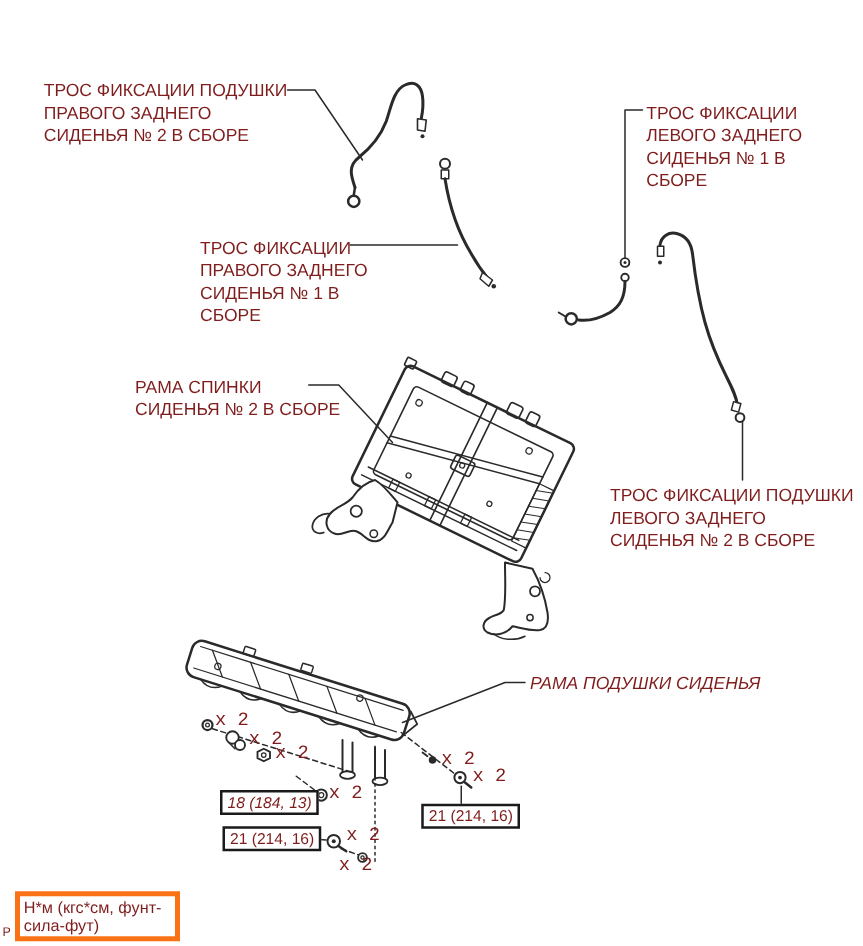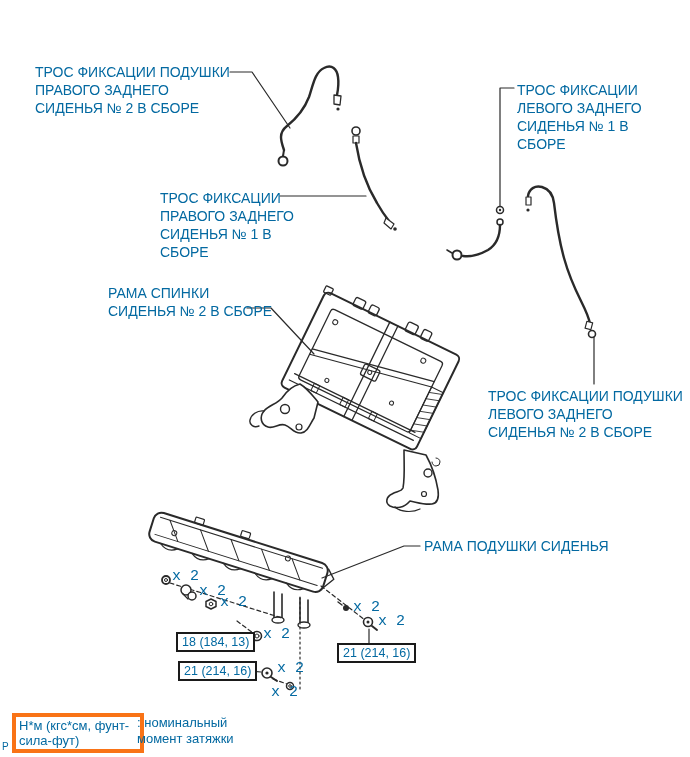--- a/index.html
+++ b/index.html
@@ -1,17 +1,17 @@
 <!DOCTYPE html>
 <html><head>
 <meta charset="utf-8">
 <style>
   html,body{margin:0;padding:0;background:#fff;}
   #page{position:relative;width:690px;height:757px;background:#fff;overflow:hidden;
-        font-family:"Liberation Sans", sans-serif;color:#0369a1;}
+        font-family:"Liberation Sans", sans-serif;color:#7f1d1d;}
   svg{position:absolute;left:0;top:0;}
   .callout{position:absolute;font-size:14px;line-height:18px;letter-spacing:0;white-space:nowrap;}
   .qty{position:absolute;font-size:15px;line-height:15px;white-space:nowrap;font-family:Liberation Mono, monospace;}
   .torque-box{position:absolute;border:2px solid #1a1a1a;background:#fff;
               font-size:12.5px;line-height:14px;padding:1px 4px;white-space:nowrap;}
   .legend-box{position:absolute;left:12px;top:713px;width:118px;border:4px solid #f97316;
               background:#fff;font-size:13px;line-height:15px;padding:1px 3px;}
   .legend-text{position:absolute;left:137px;top:715px;font-size:13px;line-height:16px;white-space:nowrap;}
   .page-marker{position:absolute;left:2px;top:741px;font-size:10px;}
 </style>
@@ -182,58 +182,54 @@
     <div>СИДЕНЬЯ № 2 В СБОРЕ</div>
   </div>
 
   <div class="callout" style="left:160px;top:189px;">
     <div>ТРОС ФИКСАЦИИ</div>
     <div>ПРАВОГО ЗАДНЕГО</div>
     <div>СИДЕНЬЯ № 1 В</div>
     <div>СБОРЕ</div>
   </div>
 
-  <div class="callout" style="left:108px;top:284px;">
+  <div class="callout" style="left:108px;top:300px;">
     <div>РАМА СПИНКИ</div>
     <div>СИДЕНЬЯ № 2 В СБОРЕ</div>
   </div>
 
   <div class="callout" style="left:517px;top:81px;">
     <div>ТРОС ФИКСАЦИИ</div>
     <div>ЛЕВОГО ЗАДНЕГО</div>
     <div>СИДЕНЬЯ № 1 В</div>
     <div>СБОРЕ</div>
   </div>
 
   <div class="callout" style="left:488px;top:387px;">
     <div>ТРОС ФИКСАЦИИ ПОДУШКИ</div>
     <div>ЛЕВОГО ЗАДНЕГО</div>
     <div>СИДЕНЬЯ № 2 В СБОРЕ</div>
   </div>
 
-  <div class="callout" style="left:424px;top:537px;">
+  <div class="callout" style="left:424px;top:537px;font-style:italic;">
     <div>РАМА ПОДУШКИ СИДЕНЬЯ</div>
   </div>
 
   <span class="qty" style="left:172px;top:569px;">x 2</span>
   <span class="qty" style="left:199px;top:584px;">x 2</span>
   <span class="qty" style="left:220px;top:595px;">x 2</span>
   <span class="qty" style="left:263px;top:627px;">x 2</span>
   <span class="qty" style="left:277px;top:661px;">x 2</span>
   <span class="qty" style="left:271px;top:685px;">x 2</span>
   <span class="qty" style="left:353px;top:600px;">x 2</span>
   <span class="qty" style="left:378px;top:614px;">x 2</span>
 
-  <div class="torque-box" style="left:176px;top:632px;">18 (184, 13)</div>
+  <div class="torque-box" style="left:176px;top:632px;font-style:italic;">18 (184, 13)</div>
   <div class="torque-box" style="left:178px;top:661px;">21 (214, 16)</div>
   <div class="torque-box" style="left:337px;top:643px;">21 (214, 16)</div>
 
   <div class="legend-box">
     <div>Н*м (кгс*см, фунт-</div>
     <div>сила-фут)</div>
   </div>
-  <div class="legend-text">
-    <div>: номинальный</div>
-    <div>момент затяжки</div>
-  </div>
   <div class="page-marker">P</div>
 
 </div>
 
 </body></html>

